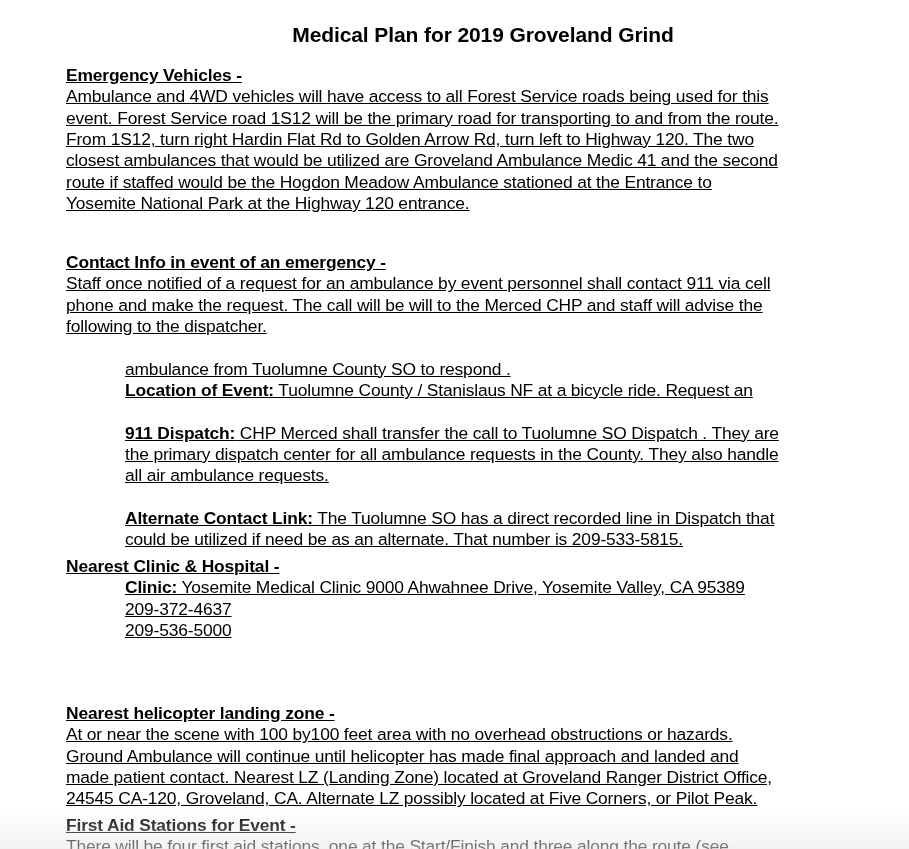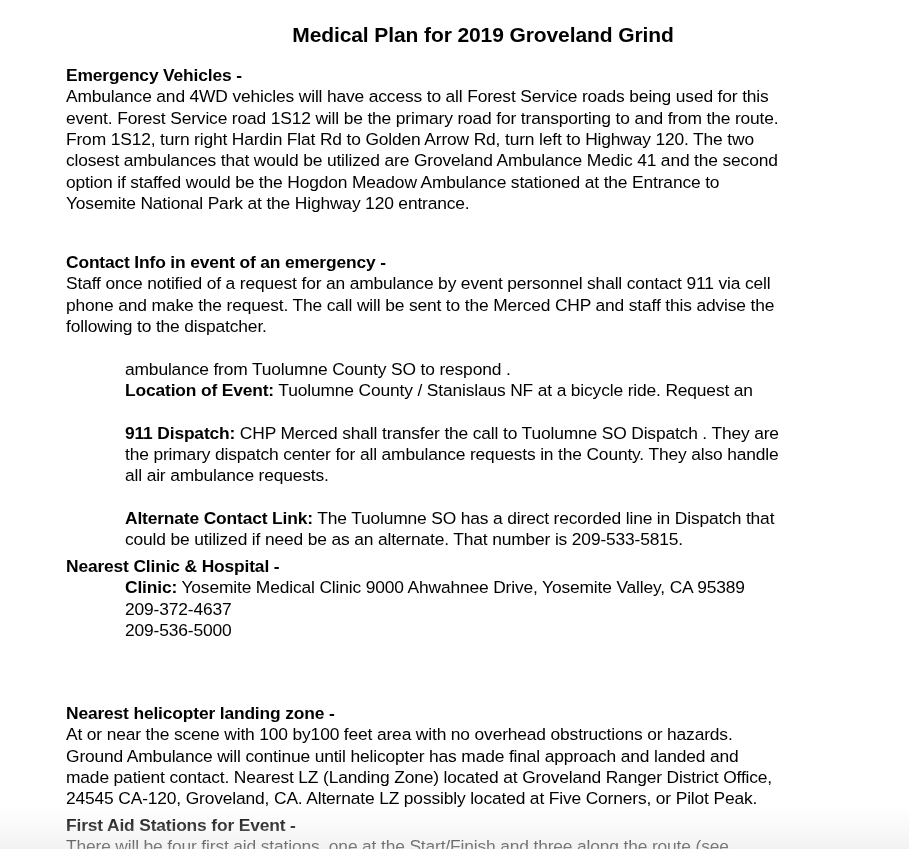--- a/index.html
+++ b/index.html
@@ -37,20 +37,21 @@
     .section {
       position: absolute;
       left: 66px;
       width: 780px;
       font-size: 17.4px;
       line-height: 21.35px;
       letter-spacing: -0.15px;
     }
     .section p {
       margin: 0;
+      text-decoration: underline;
     }
     .heading {
       font-weight: bold;
       display: block;
     }
     .indent {
       margin-left: 59px !important;
       width: 720px;
     }
     .gap { height: 21.35px; }
@@ -70,28 +71,28 @@
 <div class="page">
 
   <div class="title">Medical Plan for 2019 Groveland Grind</div>
 
   <div class="section" style="top:65px;">
     <p class="heading">Emergency Vehicles -</p>
     <p>Ambulance and 4WD vehicles will have access to all Forest Service roads being used for this</p>
     <p>event. Forest Service road 1S12 will be the primary road for transporting to and from the route.</p>
     <p>From 1S12, turn right Hardin Flat Rd to Golden Arrow Rd, turn left to Highway 120. The two</p>
     <p>closest ambulances that would be utilized are Groveland Ambulance Medic 41 and the second</p>
-    <p>option if staffed would be the Hogdon Meadow Ambulance stationed at the Entrance to</p>
+    <p>route if staffed would be the Hogdon Meadow Ambulance stationed at the Entrance to</p>
     <p>Yosemite National Park at the Highway 120 entrance.</p>
   </div>
 
   <div class="section" style="top:252px;">
     <p class="heading">Contact Info in event of an emergency -</p>
     <p>Staff once notified of a request for an ambulance by event personnel shall contact 911 via cell</p>
-    <p>phone and make the request. The call will be sent to the Merced CHP and staff this advise the</p>
+    <p>phone and make the request. The call will be will to the Merced CHP and staff will advise the</p>
     <p>following to the dispatcher.</p>
     <div class="gap"></div>
     <div>
       <p class="indent">ambulance from Tuolumne County SO to respond .</p>
       <p class="indent"><b class="lbl">Location of Event:</b><span> Tuolumne County / Stanislaus NF at a bicycle ride.  Request an</span></p>
     </div>
     <div class="gap"></div>
     <div>
       <p class="indent"><b class="lbl">911 Dispatch:</b><span> CHP Merced shall transfer the call to Tuolumne SO Dispatch . They are</span></p>
       <p class="indent">the primary dispatch center for all ambulance requests in the County. They also handle</p>

